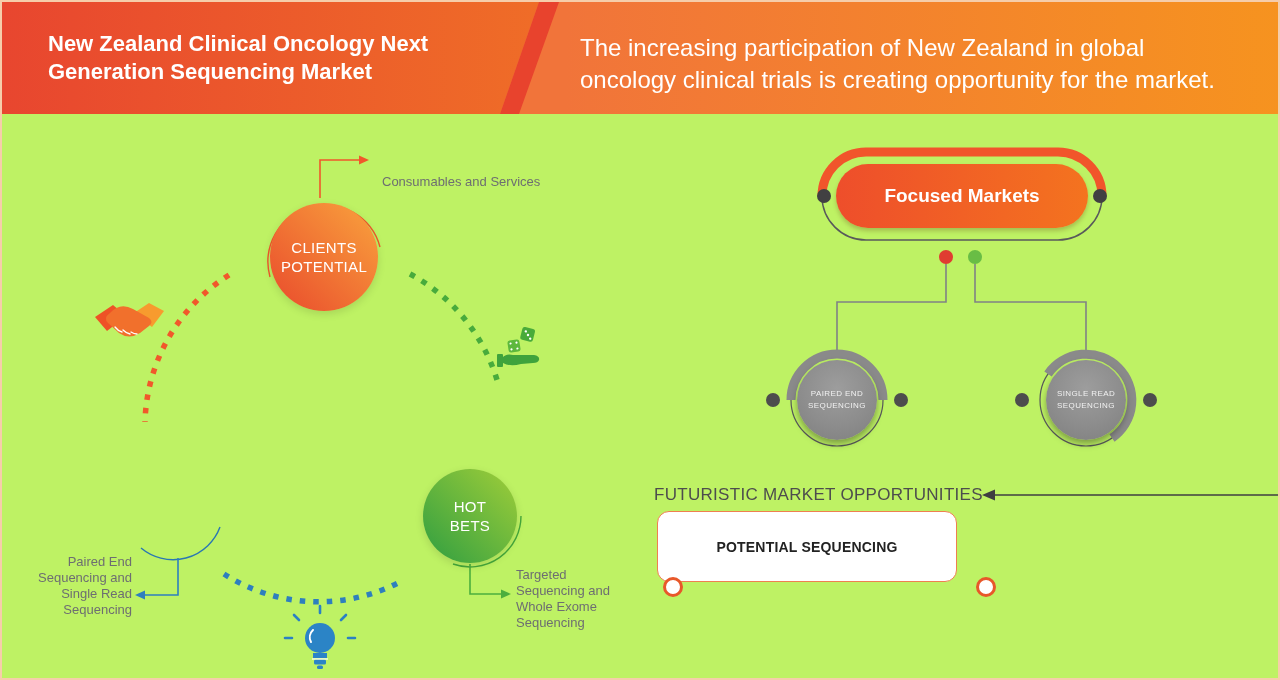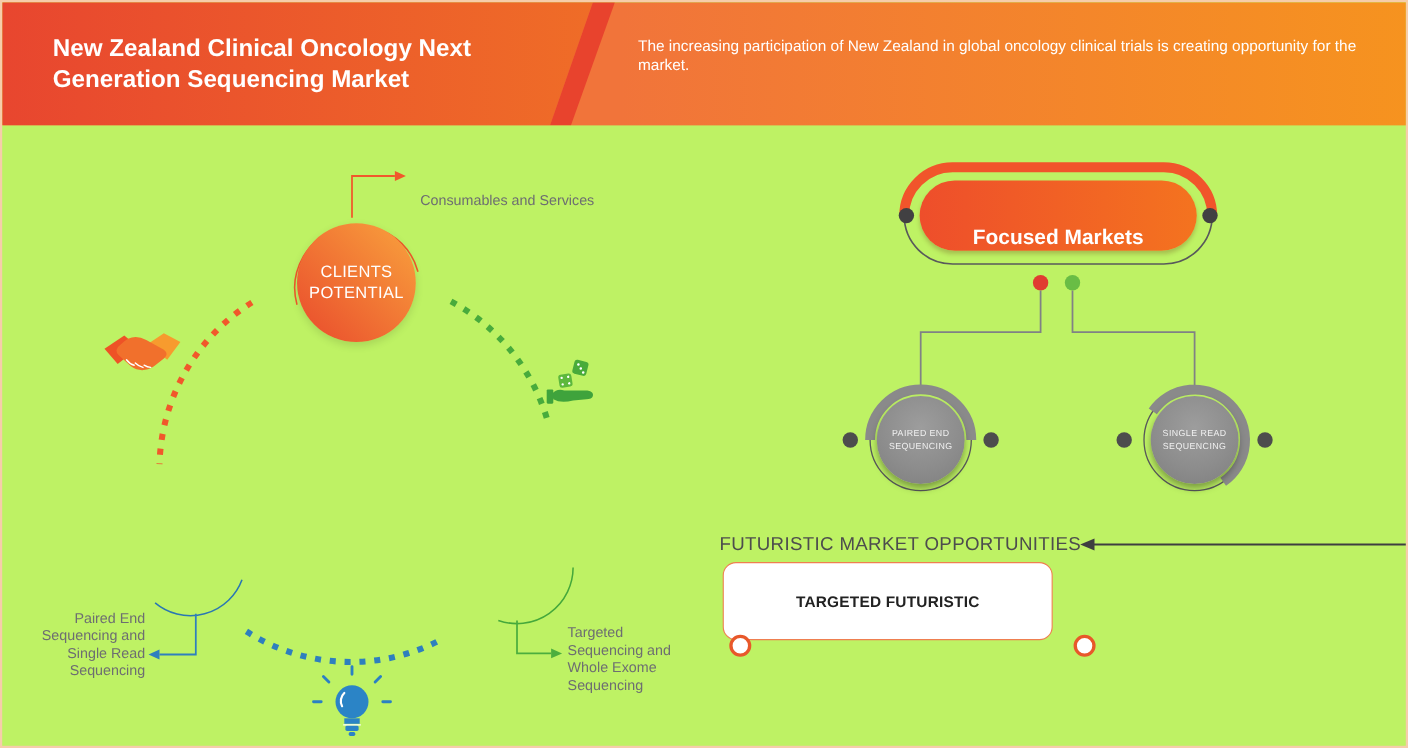--- a/index.html
+++ b/index.html
@@ -11,21 +11,21 @@
   .header { position:absolute; left:0; top:0; width:1280px; height:112px;
             background:linear-gradient(90deg,#f1743a 44%,#f6931f 100%); }
   .header-left { position:absolute; inset:0;
             background:linear-gradient(90deg,#e8462f 0%,#f9a21d 100%);
             clip-path:polygon(0 0,537px 0,498px 112px,0 112px); }
   .header-stripe { position:absolute; inset:0; background:#e8432d;
             clip-path:polygon(537px 0,557px 0,517px 112px,498px 112px); }
   .header-title { position:absolute; left:46px; top:28px; width:450px;
             color:#fff; font-size:22px; font-weight:700; line-height:1.27; }
   .header-subtitle { position:absolute; left:578px; top:30px; width:655px;
-            color:#fff; font-size:14px; font-weight:400; line-height:1.32; }
+            color:#fff; font-size:24px; font-weight:400; line-height:1.32; }
 
   
   .content { position:absolute; left:0; top:112px; width:1280px; height:568px; }
   .abs-svg { position:absolute; left:0; top:0; }
   #right-svg { left:640px; }
 
   
   .cycle-circle { position:absolute; border-radius:50%; display:flex;
             align-items:center; justify-content:center; text-align:center;
             color:#fff; font-size:15px; font-weight:500; letter-spacing:.3px;
@@ -39,21 +39,21 @@
   .lbl-w90 { max-width:90px; } .lbl-w70 { max-width:70px; } .lbl-w48 { max-width:48px; }
 
   .gray-label { position:absolute; color:#6d6e71; font-size:13px; line-height:1.22; }
   .lbl-consumables { left:380px; top:44px;margin-top:16px; }
   .lbl-paired { left:16px; top:440px; width:114px; text-align:right; }
   .lbl-targeted { left:514px; top:453px; width:112px; text-align:left; }
 
   
   .fm-pill { position:absolute; left:834px; top:50px; width:252px; height:64px;
             border-radius:32px; background:linear-gradient(90deg,#ee4e2b,#f4731f);
-            display:flex; align-items:flex-end; justify-content:center;
+            display:flex; align-items:center; justify-content:center;
             color:#fff; font-size:19px; font-weight:700;
             box-shadow:0 3px 4px rgba(90,40,20,.25); }
 
   
   .seq-node { position:absolute; width:80px; height:80px; border-radius:50%;
             background:radial-gradient(circle at 50% 36%,#9d9d9d 0%,#8d8d8d 55%,#7e7e7e 100%);
             box-shadow:0 4px 7px rgba(0,0,0,.35);
             display:flex; align-items:center; justify-content:center; text-align:center;
             color:#f1f1f1; font-size:8px; font-weight:500; letter-spacing:.4px; line-height:1.45; }
   .node-paired { left:795px; top:246px; } .node-single { left:1044px; top:246px; }
@@ -141,20 +141,23 @@
         <rect x="311" y="539" width="14" height="5" fill="#2b84c6"></rect>
         <rect x="312" y="545.5" width="12" height="5" rx="1.5" fill="#2b84c6"></rect>
         <rect x="315" y="551.5" width="6" height="3.5" rx="1.5" fill="#2b84c6"></rect>
         <path d="M310 545 L326 545" stroke="#fff" stroke-width="1.2"></path>
       </g>
     </svg>
 
     <div class="cycle-circle circle-clients">
       <span class="lbl-w90">CLIENTS POTENTIAL</span>
     </div>
+    <div class="cycle-circle circle-hot">
+      <span class="lbl-w48">HOT BETS</span>
+    </div>
 
     <div class="gray-label lbl-consumables">Consumables and Services</div>
     <div class="gray-label lbl-paired">Paired End Sequencing and Single Read Sequencing</div>
     <div class="gray-label lbl-targeted">Targeted Sequencing and Whole Exome Sequencing</div>
 
     <svg class="abs-svg" id="right-svg" width="640" height="568" viewBox="0 0 640 568">
       <defs>
         <clipPath id="clipTop">
             <rect x="170" y="28" width="300" height="54"></rect>
           </clipPath>
@@ -196,19 +199,19 @@
 
     <div class="seq-node node-single">
       <span>SINGLE READ SEQUENCING</span>
     </div>
     <div class="seq-node node-paired">
       <span>PAIRED END SEQUENCING</span>
     </div>
 
     <div class="futur-title">FUTURISTIC MARKET OPPORTUNITIES</div>
     <div class="opp-box box-targeted">
-      <span>TARGETED FUTURISTIC</span>
+      <span>POTENTIAL SEQUENCING</span>
     </div>
     <div class="anchor-ring ring-1"></div>
     <div class="anchor-ring ring-2"></div>
 
   </div>
 </div>
 
 </body></html>

